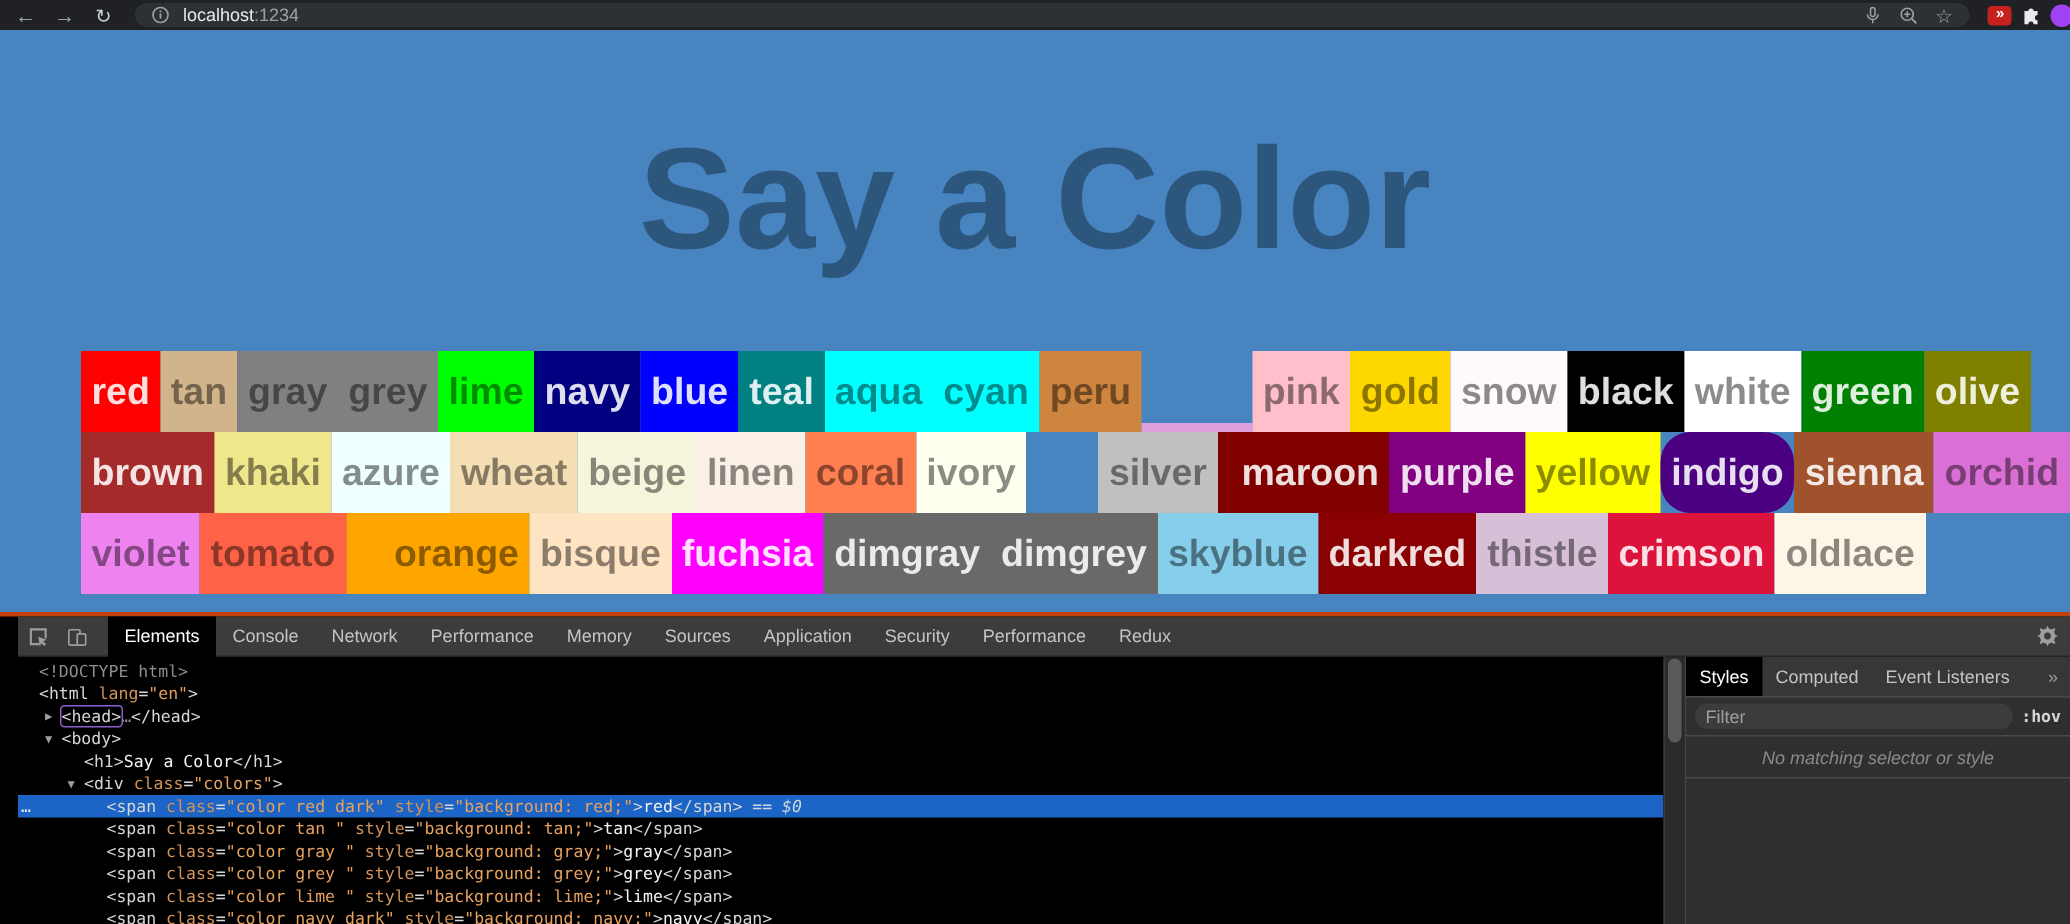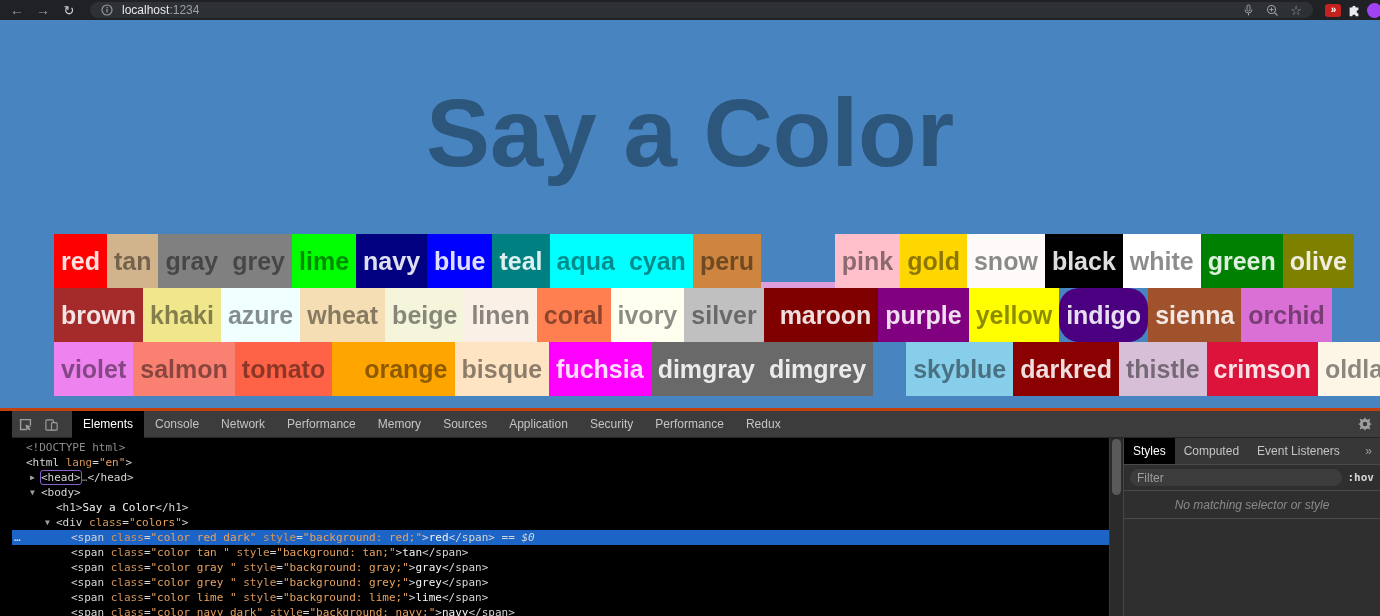--- a/index.html
+++ b/index.html
@@ -159,38 +159,37 @@
       </div>
       <div class="colors-row">
         <span class="swatch dark" style="background: brown;">brown</span>
         <span class="swatch" style="background: khaki;">khaki</span>
         <span class="swatch" style="background: azure;">azure</span>
         <span class="swatch" style="background: wheat;">wheat</span>
         <span class="swatch" style="background: beige;">beige</span>
         <span class="swatch" style="background: linen;">linen</span>
         <span class="swatch" style="background: coral;">coral</span>
         <span class="swatch" style="background: ivory;">ivory</span>
-        <span class="swatch" style="background: silver;">silver</span>
+        <span class="swatch" style="background: silver; margin-left: 48px;">silver</span>
         <span class="swatch dark" style="background: maroon; padding-left: 16px;">maroon</span>
         <span class="swatch dark" style="background: purple;">purple</span>
         <span class="swatch" style="background: yellow;">yellow</span>
         <span class="swatch dark" style="background: indigo; border-radius: 20px;">indigo</span>
         <span class="swatch dark" style="background: sienna;">sienna</span>
         <span class="swatch" style="background: orchid;">orchid</span>
       </div>
       <div class="colors-row">
         <span class="swatch" style="background: violet;">violet</span>
-        <span class="swatch" style="background: salmon;">salmon</span>
         <span class="swatch" style="background: tomato;">tomato</span>
         <span class="swatch" style="background: orange; padding-left: 32px;">orange</span>
         <span class="swatch" style="background: bisque;">bisque</span>
         <span class="swatch dark" style="background: fuchsia;">fuchsia</span>
         <span class="swatch dark" style="background: dimgray;">dimgray</span>
         <span class="swatch dark" style="background: dimgrey;">dimgrey</span>
-        <span class="swatch" style="background: skyblue; margin-left: 33px;">skyblue</span>
+        <span class="swatch" style="background: skyblue;">skyblue</span>
         <span class="swatch dark" style="background: darkred;">darkred</span>
         <span class="swatch" style="background: thistle;">thistle</span>
         <span class="swatch dark" style="background: crimson;">crimson</span>
         <span class="swatch" style="background: oldlace;">oldlace</span>
       </div>
     </div>
 </div>
 
 <div class="devtools">
   <div class="dt-toolbar">

